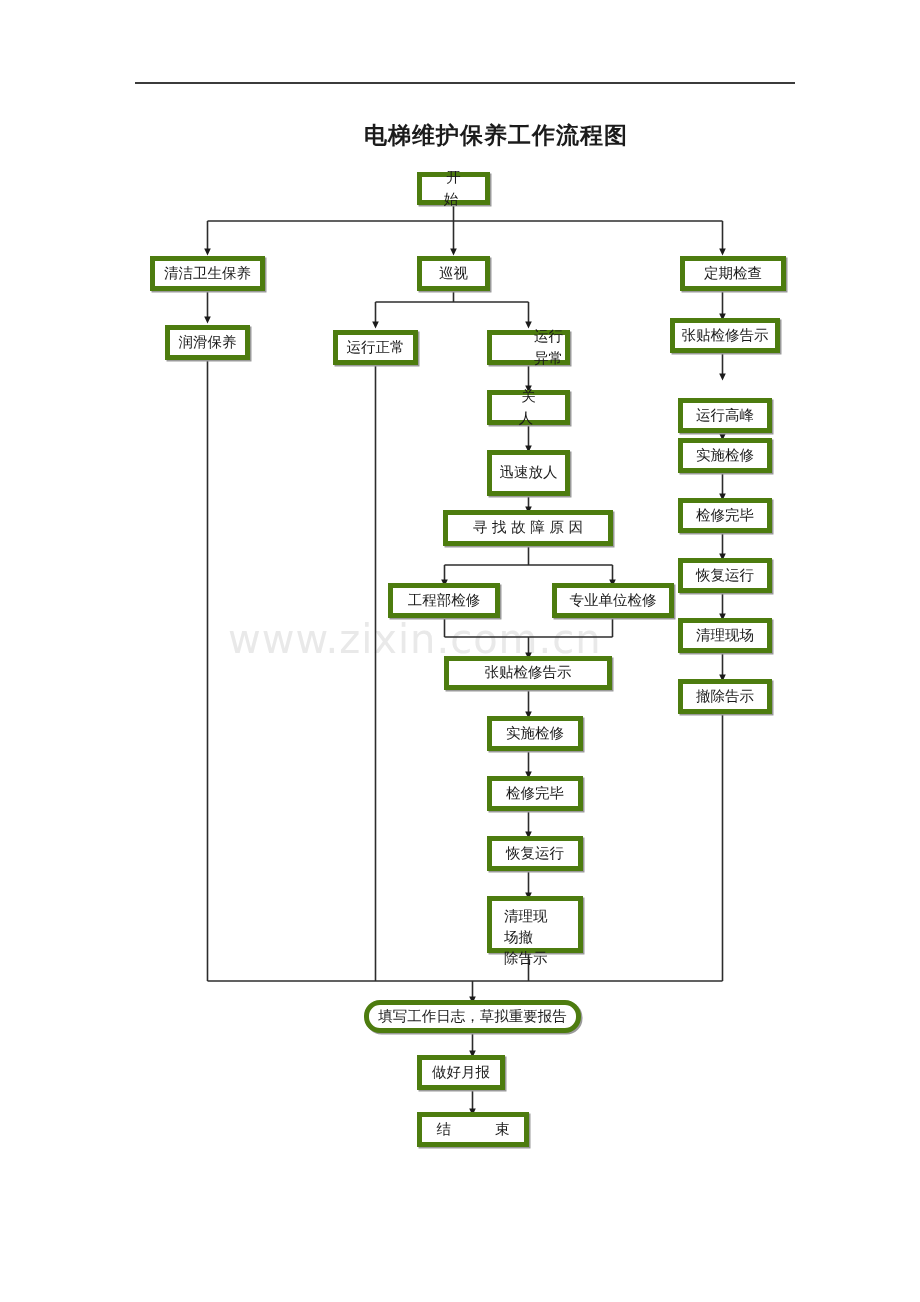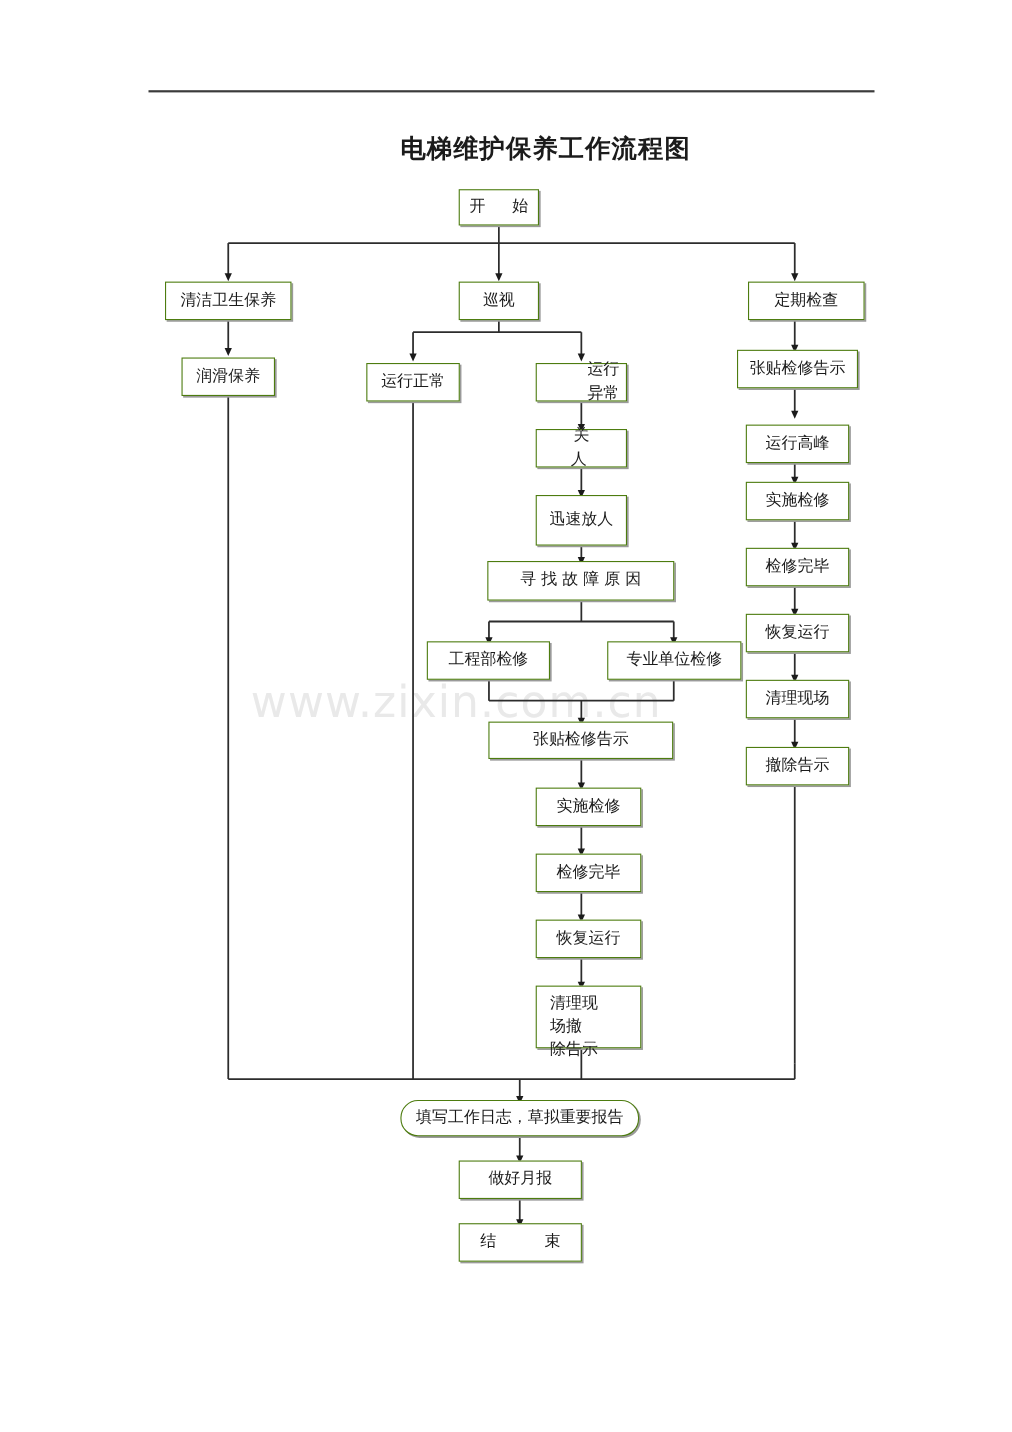--- a/index.html
+++ b/index.html
@@ -48,21 +48,21 @@
     font-family:"DejaVu Sans","Liberation Sans",sans-serif;
   }
 
   
   .wires{position:absolute;left:0;top:0;width:920px;height:1302px;z-index:1;}
 
   
   .node{
     position:absolute;
     box-sizing:border-box;
-    border:1px solid #4d7c0f;
+    border:5px solid #4d7c0f;
     background:#ffffff;
     color:#1b1b1b;
     display:flex;
     align-items:center;
     justify-content:center;
     font-size:14.5px;
     line-height:1.45;
     text-align:center;
     z-index:2;
     box-shadow:1.5px 1.5px 0 #9a9a9a;
@@ -181,31 +181,31 @@
 
   <div class="node" style="left:487px;top:836px;width:96px;height:35px;">恢复运行</div>
 
   <div class="node two-line" style="left:487px;top:896px;width:96px;height:57px;">
     <span>清理现场撤</span><br>
     <span>除告示</span>
   </div>
 
   <div class="node" style="left:670px;top:318px;width:110px;height:35px;">张贴检修告示</div>
 
-  <div class="node" style="left:678px;top:386px;width:94px;height:35px;">运行高峰</div>
+  <div class="node" style="left:678px;top:398px;width:94px;height:35px;">运行高峰</div>
 
   <div class="node" style="left:678px;top:438px;width:94px;height:35px;">实施检修</div>
 
   <div class="node" style="left:678px;top:498px;width:94px;height:35px;">检修完毕</div>
 
   <div class="node" style="left:678px;top:558px;width:94px;height:35px;">恢复运行</div>
 
   <div class="node" style="left:678px;top:618px;width:94px;height:35px;">清理现场</div>
 
   <div class="node" style="left:678px;top:679px;width:94px;height:35px;">撤除告示</div>
 
   <div class="node" style="left:364px;top:1000px;width:217px;height:33px;border-radius:16px;">填写工作日志，草拟重要报告</div>
 
-  <div class="node" style="left:417px;top:1055px;width:112px;height:35px;font-family:Liberation Mono, monospace;">做好月报</div>
+  <div class="node" style="left:417px;top:1055px;width:88px;height:35px;">做好月报</div>
 
   <div class="node sp4" style="left:417px;top:1112px;width:112px;height:35px;">结　　束</div>
 
 </div>
 
 </body></html>

